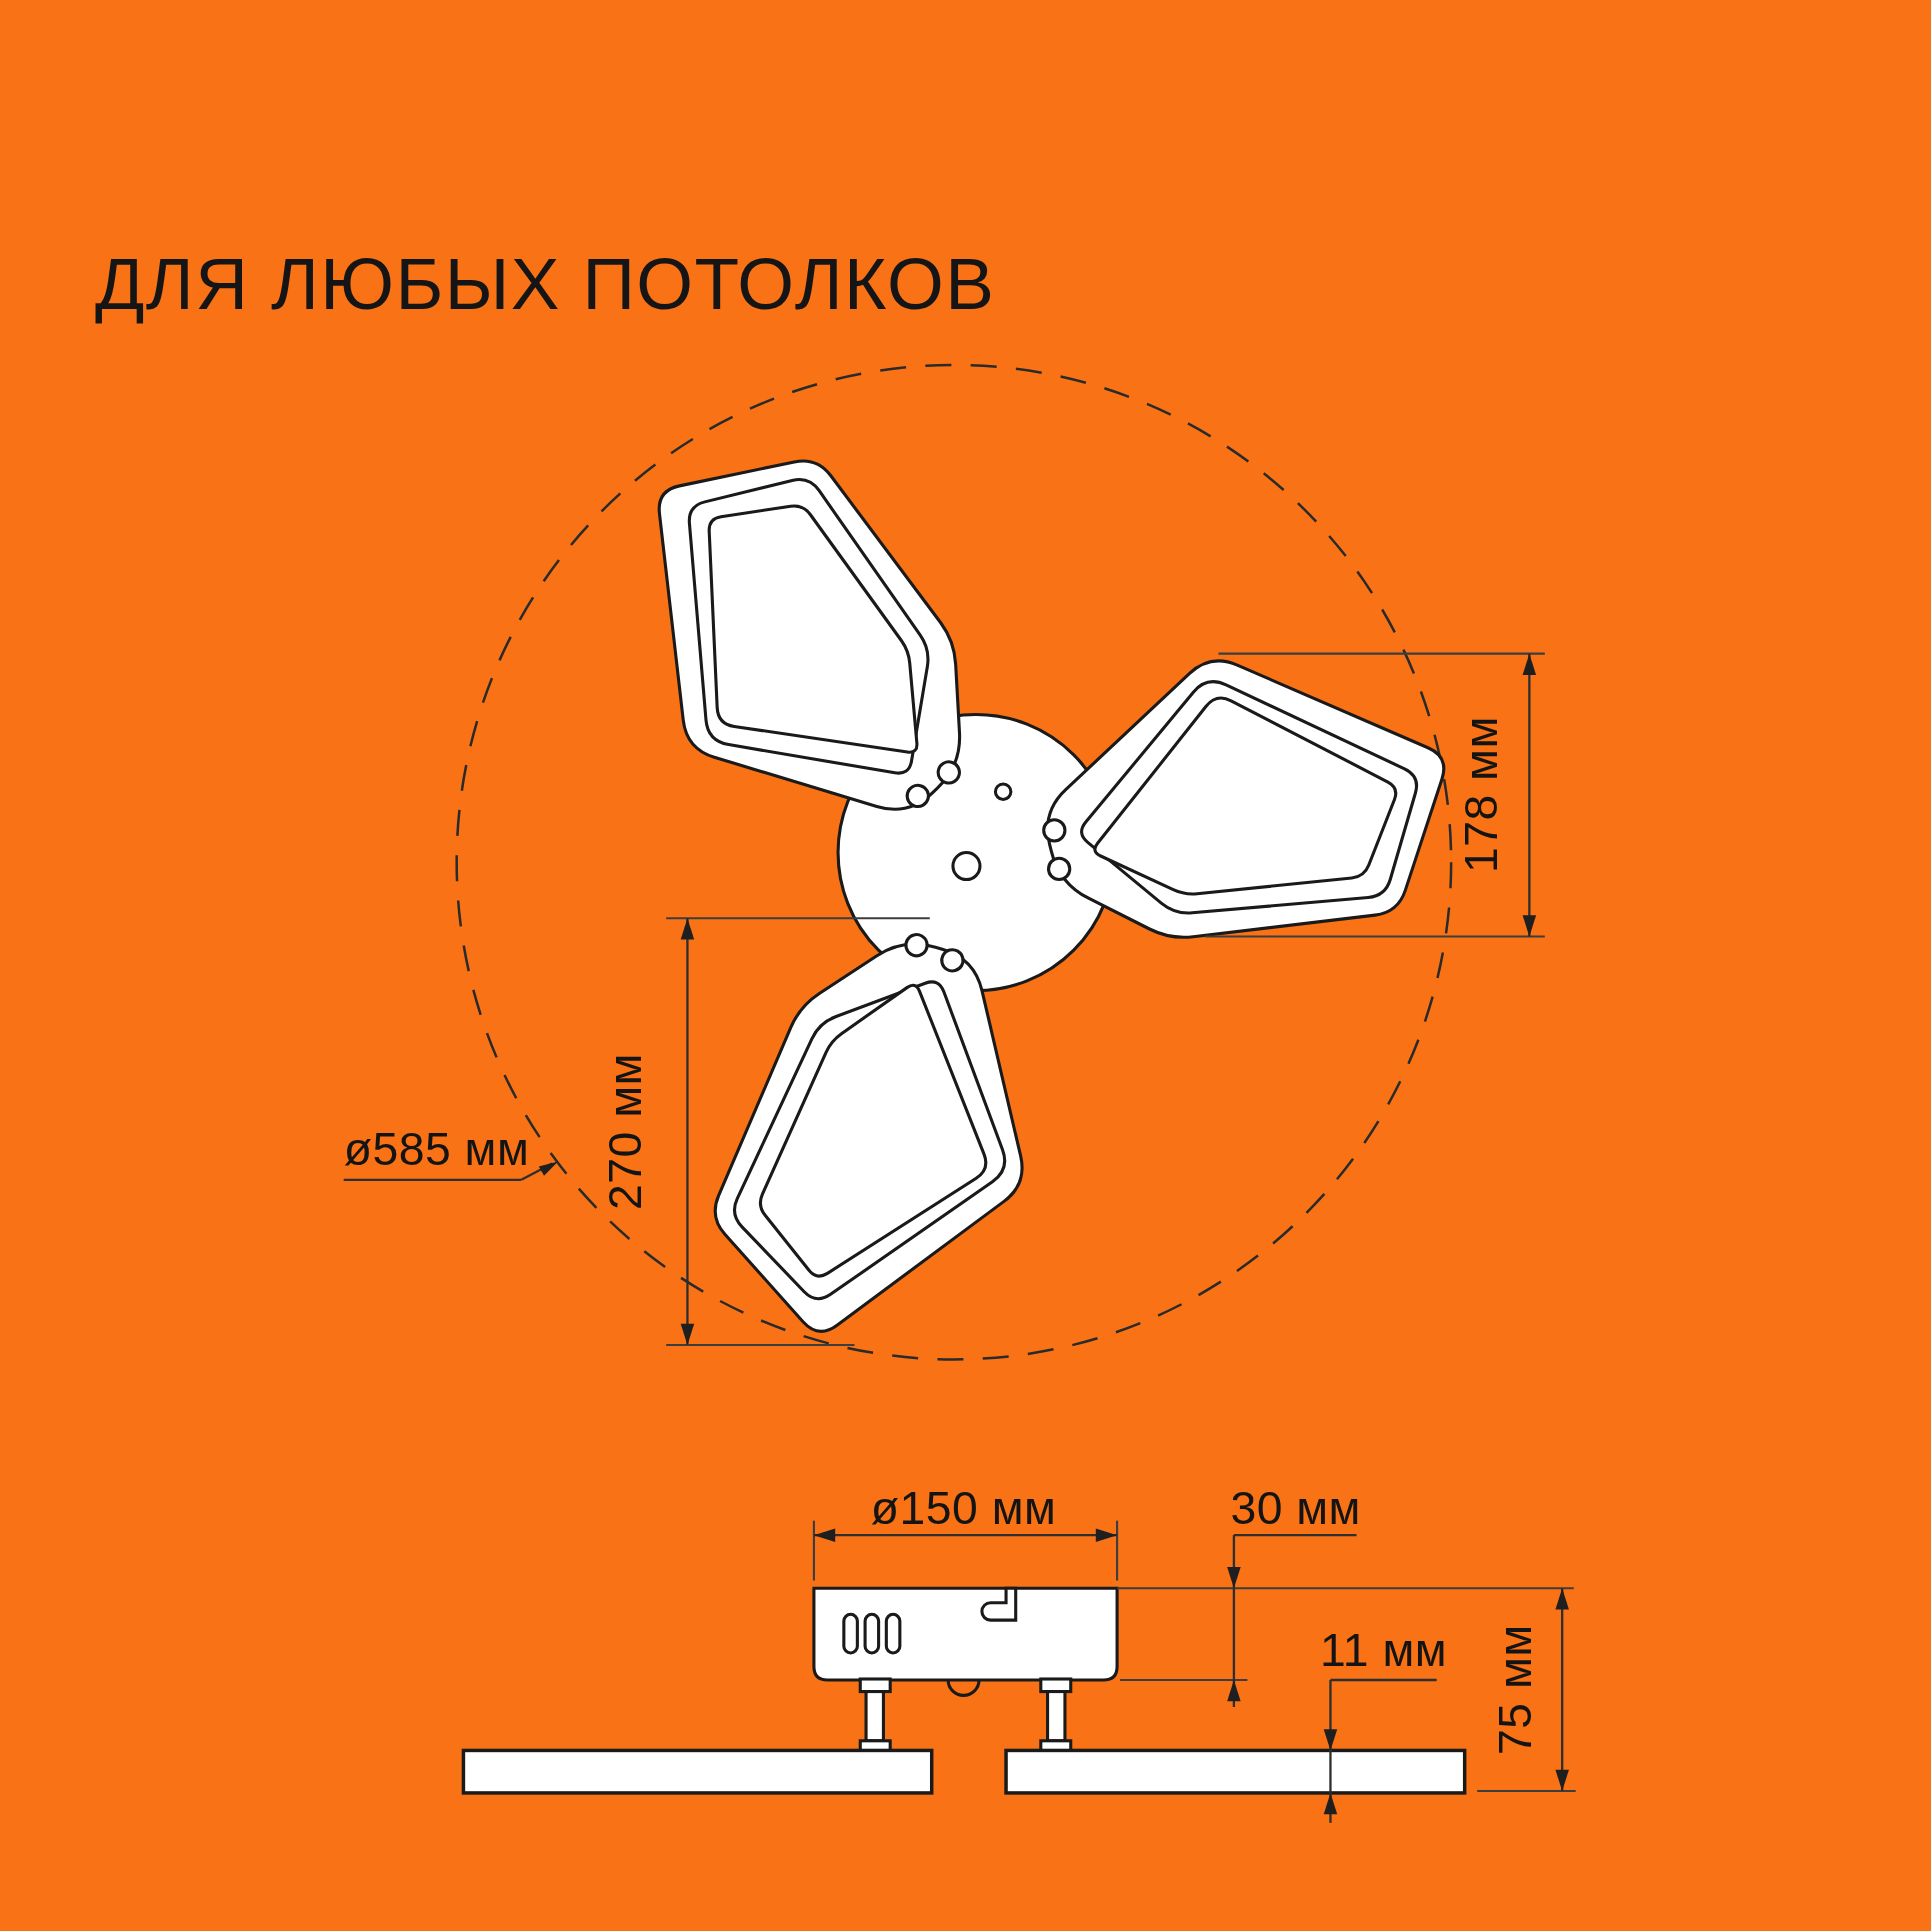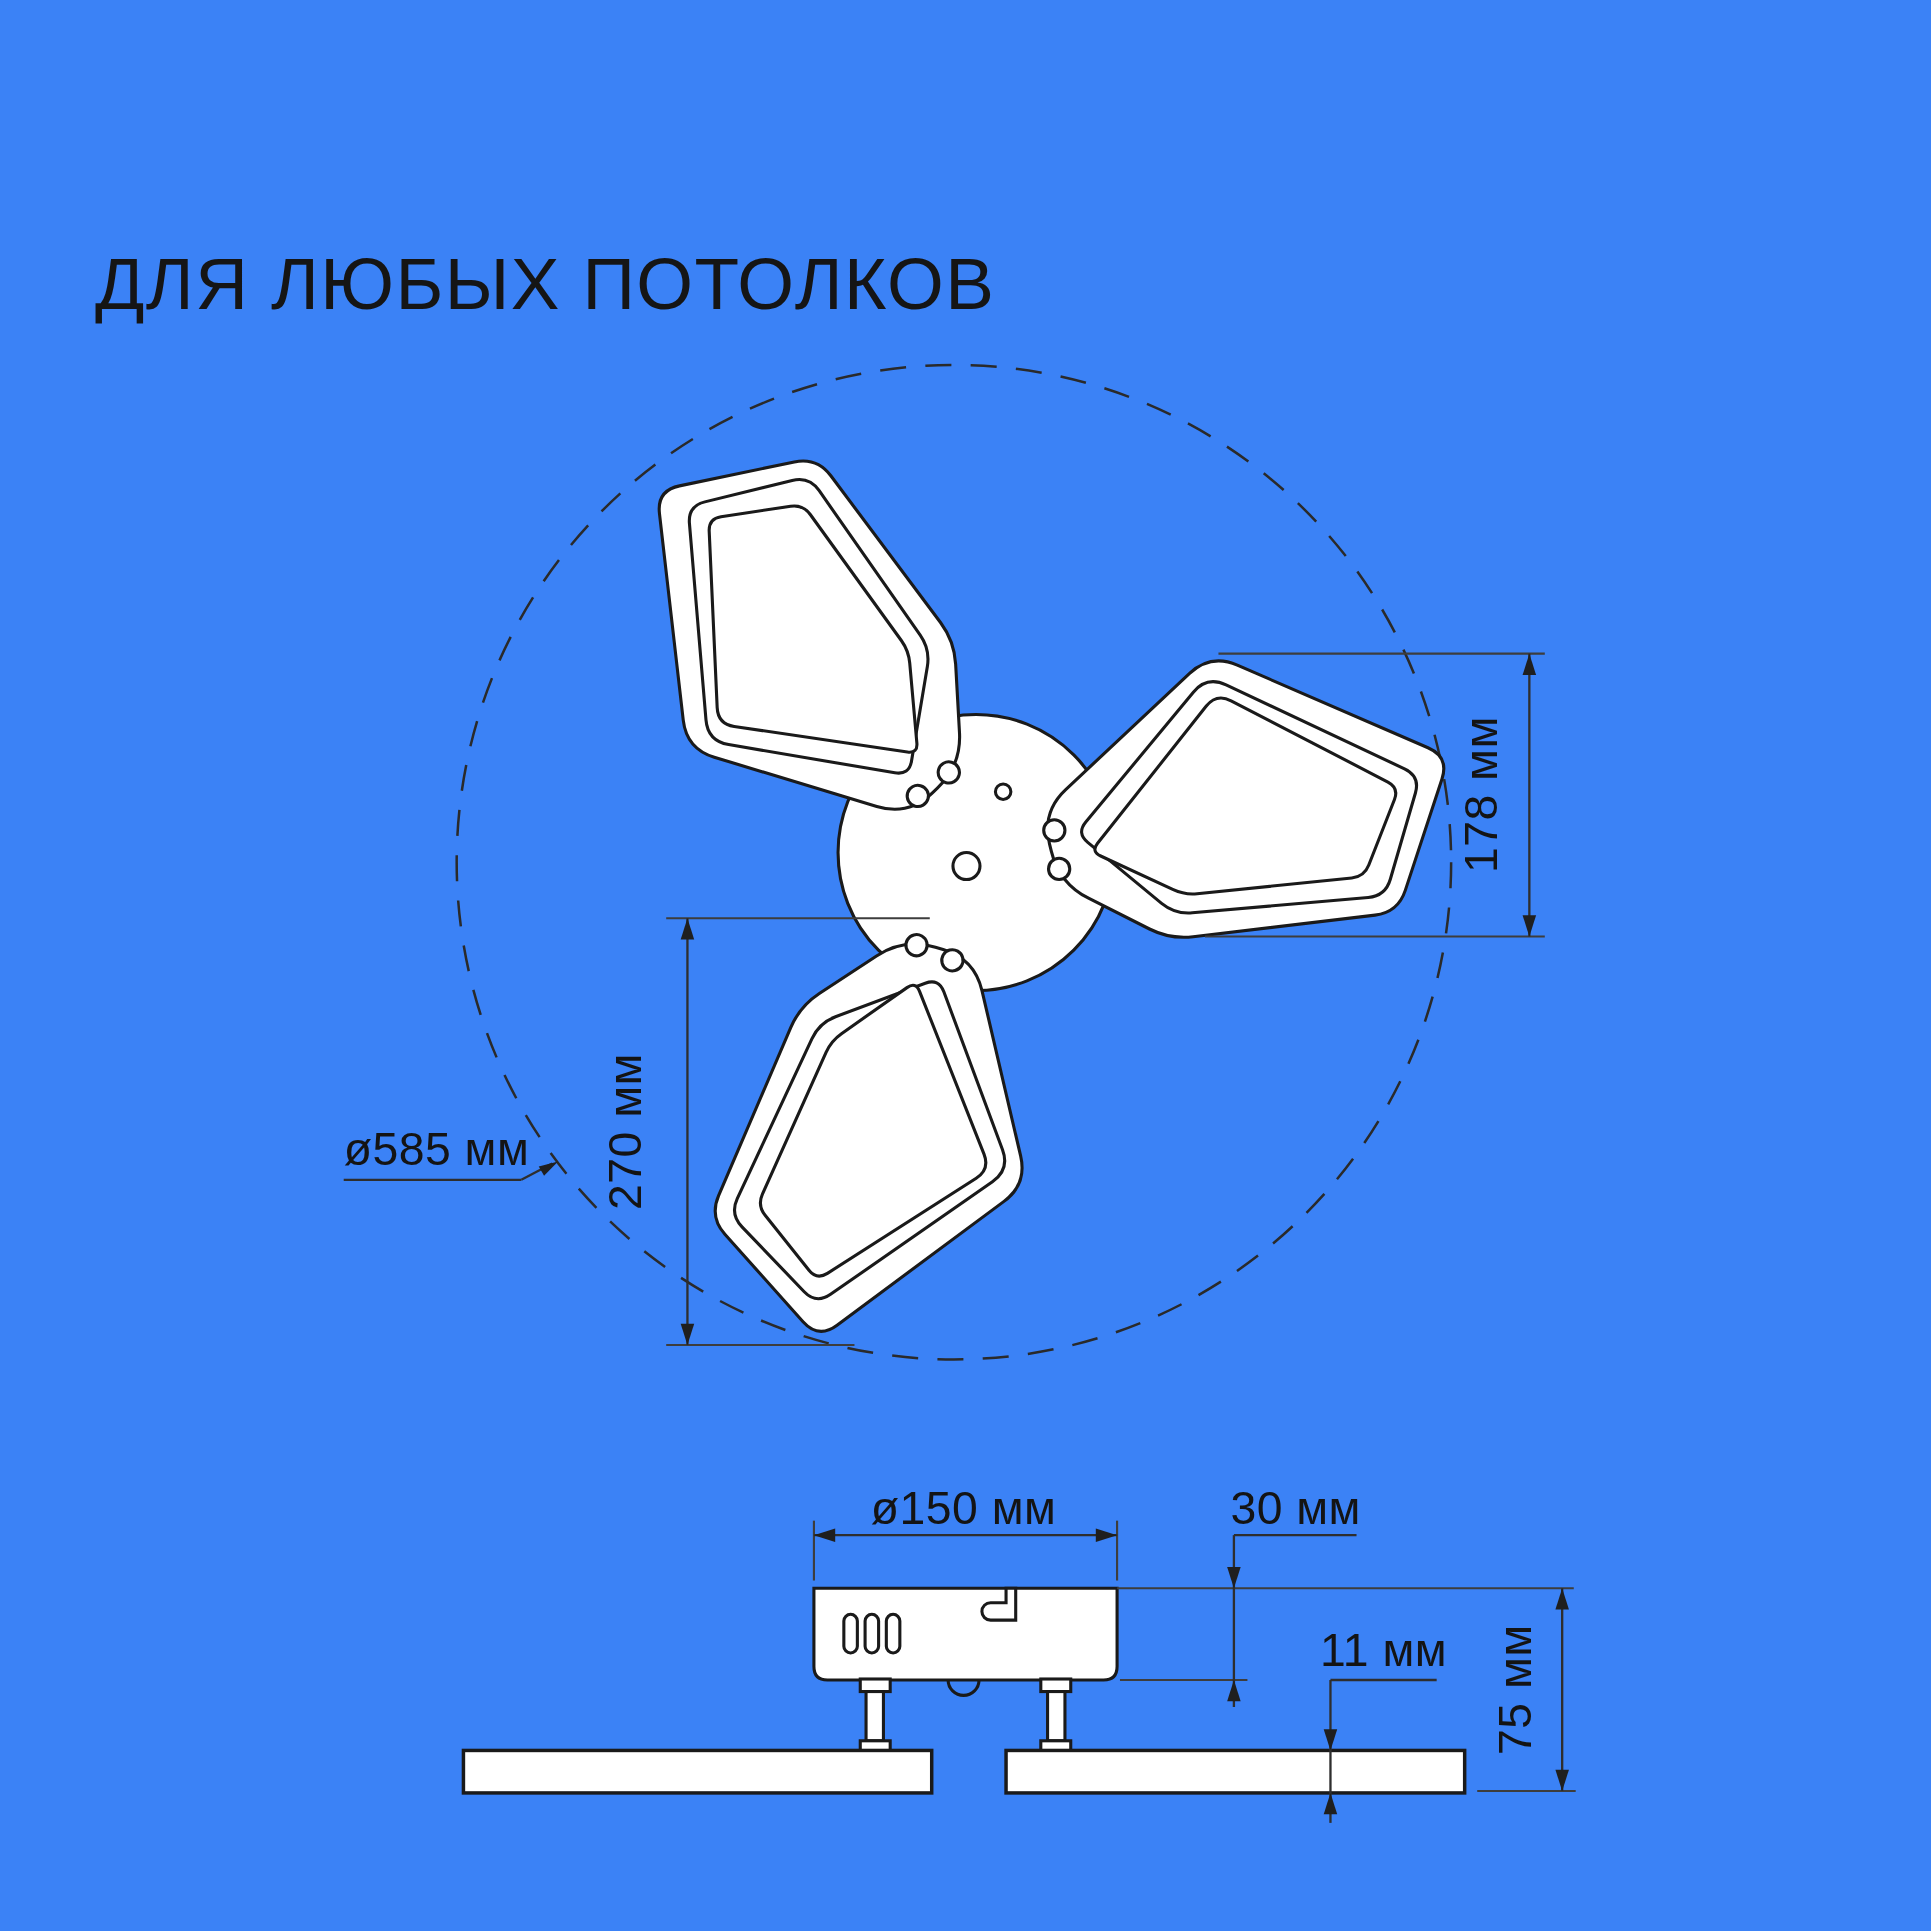--- a/index.html
+++ b/index.html
@@ -1,17 +1,17 @@
 <!DOCTYPE html>
 <html><head>
 <meta charset="utf-8">
 <style>
   html,body{margin:0;padding:0;background:#fff;}
   .canvas{
-    position:relative;width:1931px;height:1931px;background:#3b82f6;overflow:hidden;
+    position:relative;width:1931px;height:1931px;background:#f97316;overflow:hidden;
     font-family:"Liberation Sans", sans-serif;
   }
   .title{
     position:absolute;left:95px;top:245px;
     font-size:73px;line-height:77px;font-weight:500;letter-spacing:1.4px;
     color:#151515;white-space:nowrap;
   }
   svg{position:absolute;left:0;top:0;}
   .shape{fill:#ffffff;stroke:#1a1a1a;stroke-width:3.2;}
   .shape-nf{fill:none;stroke:#1a1a1a;stroke-width:3.2;}

